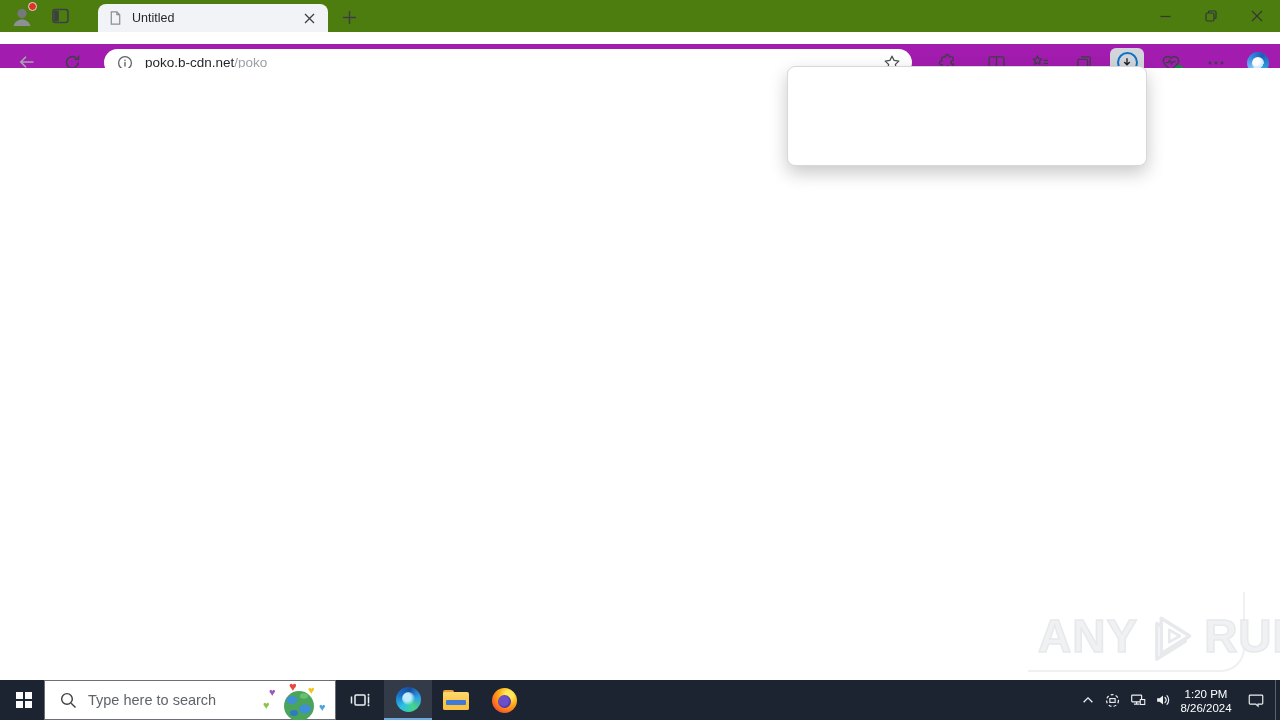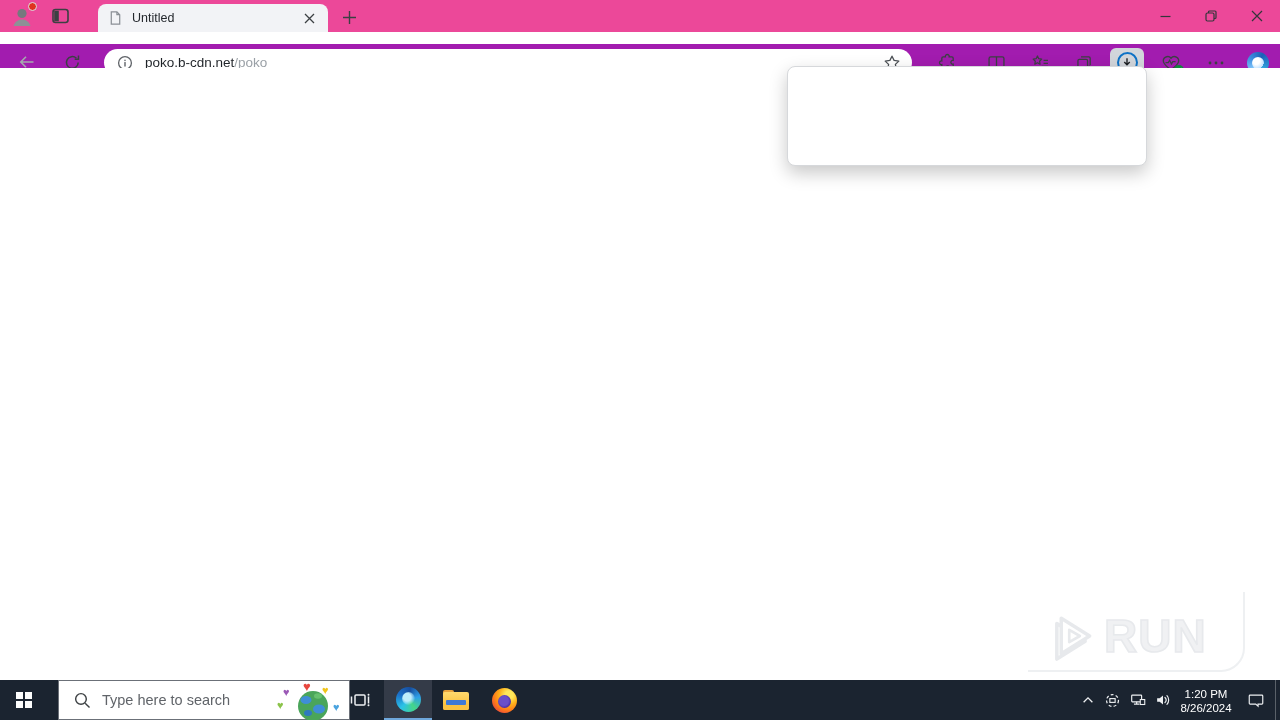--- a/index.html
+++ b/index.html
@@ -1,21 +1,21 @@
 <!DOCTYPE html>
 <html><head>
 <meta charset="utf-8">
 <style>
   * { margin:0; padding:0; box-sizing:border-box; }
   html,body { width:1280px; height:720px; overflow:hidden; }
   body { font-family:"Liberation Sans", sans-serif; }
   .screen { position:relative; width:1280px; height:720px; background:#fff; overflow:hidden; }
 
   
-  .titlebar { position:absolute; left:0; top:0; width:1280px; height:32px; background:#ec4899; }
+  .titlebar { position:absolute; left:0; top:0; width:1280px; height:32px; background:#4d7c0f; }
   .avatar-btn { position:absolute; left:8px; top:3px; width:28px; height:28px; border-radius:50%; }
   .avatar-btn svg { display:block; }
   .avatar-dot { position:absolute; right:-1px; top:-1px; width:9px; height:9px; border-radius:50%; background:#e0321f; border:1.5px solid #dcdfe4; }
   .tabactions-btn { position:absolute; left:49px; top:6px; width:22px; height:20px; display:flex; align-items:center; justify-content:center; color:#3c4043; }
   .tab { position:absolute; left:98px; top:4px; width:230px; height:28px; background:#f2f3f6; border-radius:8px 8px 0 0; display:flex; align-items:center; padding:0 10px; }
   .tab-favicon { width:15px; height:16px; color:#8a8f95; flex:0 0 auto; }
   .tab-title { margin-left:9px; font-size:12.5px; color:#24282d; flex:1 1 auto; white-space:nowrap; overflow:hidden; }
   .tab-close { width:18px; height:18px; display:flex; align-items:center; justify-content:center; color:#3c4043; border-radius:4px; }
   .newtab-btn { position:absolute; left:336px; top:5px; width:26px; height:24px; display:flex; align-items:center; justify-content:center; color:#3c4043; }
   .win-controls { position:absolute; right:0; top:0; height:32px; display:flex; }
@@ -69,21 +69,21 @@
   .dl-name { position:absolute; left:40px; top:13px; font-size:13px; color:#1b1f24; }
   .dl-progress { position:absolute; left:40px; top:30px; width:303px; height:4px; background:#e3e5e8; border-radius:2px; overflow:hidden; }
   .dl-progress-fill { height:100%; background:#0d72c6; border-radius:2px; }
   .dl-status { position:absolute; left:40px; top:40px; font-size:11px; color:#62676c; }
 
   
   .taskbar { position:absolute; left:0; top:680px; width:1280px; height:40px; background:#1b2430; color:#e8eaed; }
   .start-btn { position:absolute; left:0; top:0; width:48px; height:40px; display:flex; align-items:center; justify-content:center; }
   .win-logo { display:grid; grid-template-columns:7px 7px; grid-template-rows:7px 7px; gap:2px; }
   .win-logo i { background:#fdfdfd; }
-  .search-box { position:absolute; left:44px; top:0; width:292px; height:40px; background:#ffffff; border:1px solid #6b7078; display:flex; align-items:center;margin-left:14px; }
+  .search-box { position:absolute; left:44px; top:0; width:292px; height:40px; background:#ffffff; border:1px solid #6b7078; display:flex; align-items:center; }
   .search-mag { margin-left:14px; width:19px; height:19px; color:#3c4043; flex:0 0 auto; }
   .search-input { flex:1 1 auto; border:none; outline:none; background:transparent; font-size:14.5px; color:#202124;
     font-family:"Liberation Sans", sans-serif; margin-left:10px; min-width:0; }
   .search-input::placeholder { color:#606469; opacity:1; }
   .search-art { position:relative; width:72px; height:40px; flex:0 0 auto; }
   .heart { position:absolute; font-size:11px; line-height:1; }
   .tb-app { position:absolute; top:0; width:48px; height:40px; display:flex; align-items:center; justify-content:center; }
   .app-taskview { left:336px; color:#eef0f2; }
   .app-edge { left:384px; background:#343b48; border-bottom:2.5px solid #6fa8dc; }
   .app-explorer { left:432px; } .app-firefox { left:480px; }
@@ -242,20 +242,21 @@
       </svg>
     </div>
     <div class="tb-btn tb-copilot">
       <span class="copilot-orb"></span>
     </div>
   </div>
 
   <div class="content">
     <div class="corner-line"></div>
     <div class="watermark">
+      <span>ANY</span>
       <svg width="62" height="62" viewBox="0 0 70 70">
         <path d="M24 15 L56 35 L24 55 Z" fill="none" stroke="#e7e9ec" stroke-width="4" stroke-linejoin="round" transform="translate(-5,6)"></path>
         <path d="M24 15 L56 35 L24 55 Z" fill="#ffffff" stroke="#e7e9ec" stroke-width="4" stroke-linejoin="round"></path>
         <path d="M33 28 L45 35 L33 42 Z" fill="none" stroke="#e7e9ec" stroke-width="3" stroke-linejoin="round"></path>
       </svg>
       <span>RUN</span>
     </div>
   </div>
 
   <div class="dl-panel">

